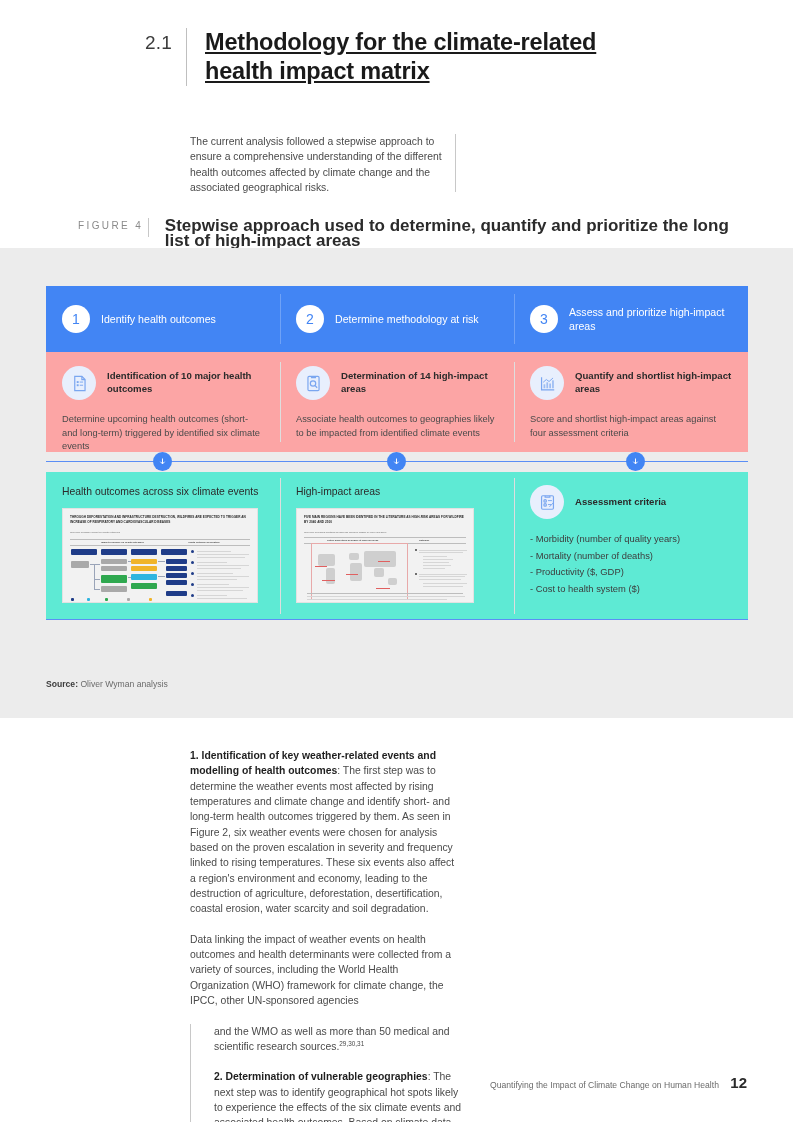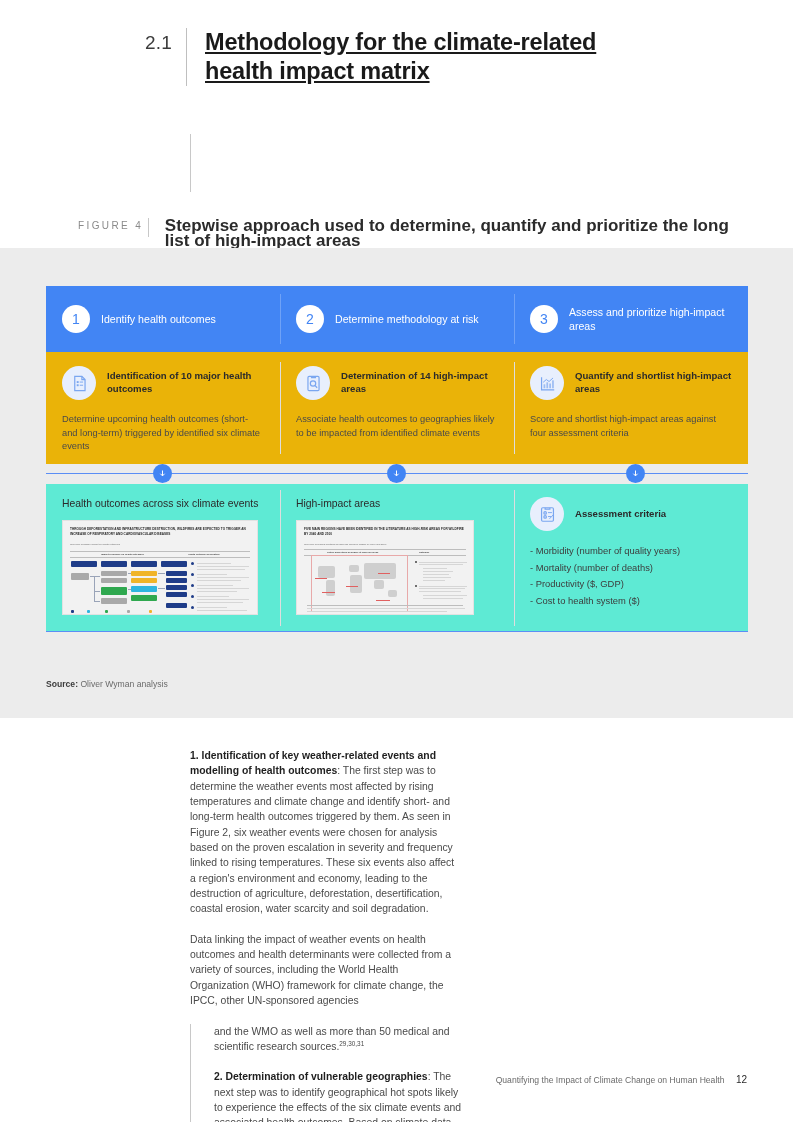--- a/index.html
+++ b/index.html
@@ -59,21 +59,21 @@
     content:"";position:absolute;left:0;top:8px;bottom:8px;width:1px;background:#6fa2f7;
   }
   .circ{
     width:28px;height:28px;border-radius:50%;background:#ffffff;color:#4285f4;
     font-size:14px;font-weight:400;display:flex;align-items:center;justify-content:center;
     flex:0 0 28px;margin-right:11px;
   }
   .hlabel{color:#ffffff;font-size:10.6px;line-height:14.2px;font-weight:400;}
 
   
-  .mrow{display:flex;background:#eab308;height:112px;}
+  .mrow{display:flex;background:#fca5a5;height:100px;}
   .mcell{
     width:234px;box-sizing:border-box;padding:14px 16px 0 16px;position:relative;
   }
   .mcell + .mcell::before{
     content:"";position:absolute;left:0;top:10px;bottom:10px;width:1px;background:#dedede;
   }
   .icon-row{display:flex;align-items:center;margin-bottom:13px;}
   .icon-circ{
     width:34px;height:34px;border-radius:50%;background:#e8effd;
     display:flex;align-items:center;justify-content:center;flex:0 0 34px;margin-right:11px;
@@ -137,37 +137,38 @@
   .bcol.r{width:255px;padding-left:24px;position:relative;}
   .bcol.r::before{
     content:"";position:absolute;left:0;top:0;width:1px;height:298px;background:#c8c8c8;
   }
   .bcol p{margin:0 0 15px 0;}
   .bcol b{color:#1f1f1f;font-weight:700;}
   sup{font-size:6.4px;vertical-align:super;line-height:0;}
 
   
   .footer{position:absolute;right:46px;top:1074px;font-size:8.6px;color:#6b6b6b;}
-  .footer .pg{color:#2b2b2b;font-weight:400;font-size:10px;margin-left:9px;}
+  .footer .pg{color:#2b2b2b;font-weight:700;font-size:15px;margin-left:9px;}
 </style>
 </head>
 <body>
 
 <div class="page">
 
   <div class="head-wrap">
     <div class="head-num">2.1</div>
     <div class="head-rule"></div>
     <div>
       <div class="head-title">Methodology for the climate-related</div>
       <div class="head-title">health impact matrix</div>
     </div>
   </div>
 
   <div class="intro">
+    <div class="intro-col a">The current analysis followed a stepwise approach to ensure a comprehensive understanding of the different health outcomes affected by climate change and the associated geographical risks.</div>
     <div class="intro-sep"></div>
   </div>
 
   <div class="figcap">
     <div class="figcap-label">FIGURE 4</div>
     <div class="figcap-rule"></div>
     <div class="figcap-title">Stepwise approach used to determine, quantify and prioritize the long list of high-impact areas</div>
   </div>
 
   <div class="band"></div>

